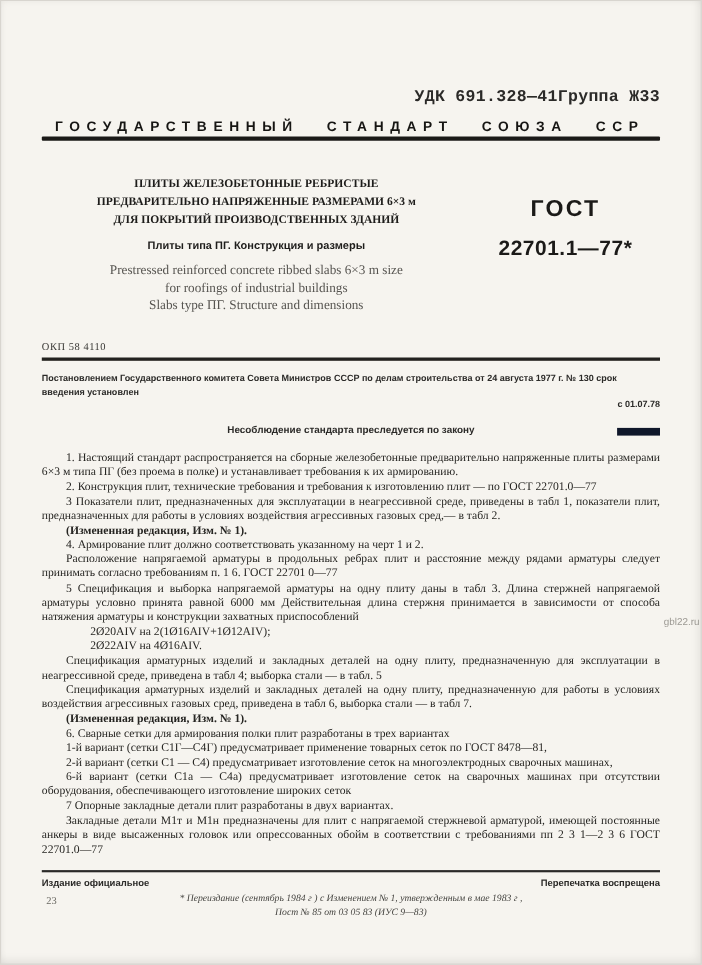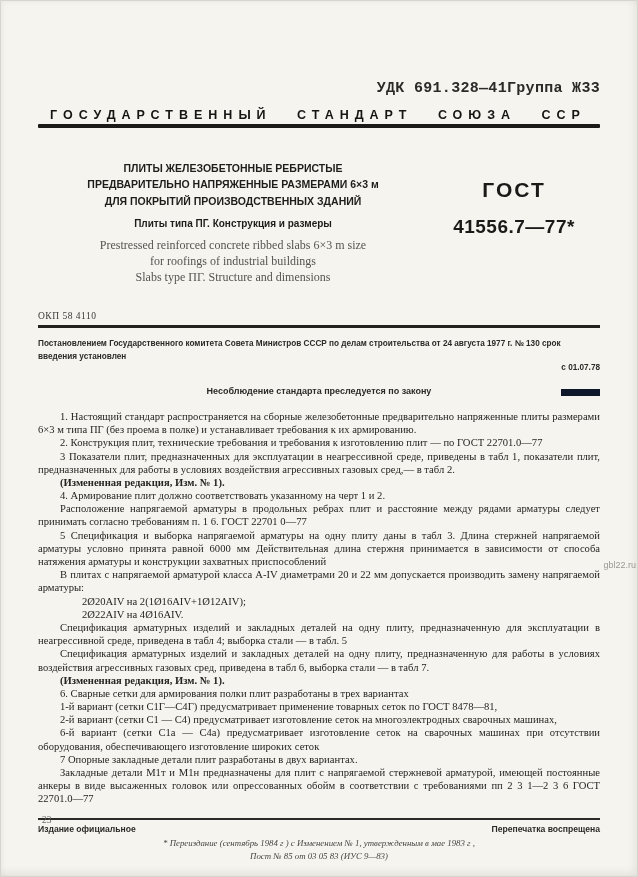--- a/index.html
+++ b/index.html
@@ -18,21 +18,21 @@
     font-family:Liberation Mono, monospace;font-weight:bold;font-size:15px;letter-spacing:0.3px;}
 
   
   .band{margin-top:11px;font-family:"Liberation Sans", sans-serif;font-weight:bold;
     font-size:12.5px;letter-spacing:6px;word-spacing:16px;white-space:nowrap;color:#161513;padding-left:12px;}
   .band-rule{height:4px;background:#1b1a18;margin-top:2px;border-radius:1px;}
 
   
   .title-block{display:flex;margin-top:32px;}
   .title-left{width:390px;text-align:center;}
-  .title-left .ru{font-family:Liberation Sans, sans-serif;font-weight:bold;font-size:10.5px;line-height:1.55;color:#1e1d1b;}
+  .title-left .ru{font-family:Liberation Serif, serif;font-weight:bold;font-size:10.5px;line-height:1.55;color:#1e1d1b;}
   .subtitle-ru{font-family:"Liberation Sans", sans-serif;font-weight:bold;font-size:10px;margin-top:9px;color:#1e1d1b;}
   .en{font-size:12px;line-height:1.35;margin-top:8px;color:#565450;}
   .title-right{flex:1;text-align:center;padding-top:18px;}
   .gost-label{font-family:"Liberation Sans", sans-serif;font-weight:bold;font-size:21px;letter-spacing:2px;color:#1b1a18;}
   .gost-number{font-family:"Liberation Sans", sans-serif;font-weight:bold;font-size:19px;margin-top:14px;letter-spacing:0.5px;color:#1b1a18;}
 
   .okp{margin-top:26px;font-size:9.5px;letter-spacing:0.5px;color:#3a3936;}
   .okp-rule{height:3px;background:#23221f;margin-top:4px;}
 
   
@@ -79,40 +79,39 @@
       <div class="ru">ДЛЯ ПОКРЫТИЙ ПРОИЗВОДСТВЕННЫХ ЗДАНИЙ</div>
       <div class="subtitle-ru">Плиты типа ПГ. Конструкция и размеры</div>
       <div class="en">
         <div>Prestressed reinforced concrete ribbed slabs 6×3 m size</div>
         <div>for roofings of industrial buildings</div>
         <div>Slabs type ПГ. Structure and dimensions</div>
       </div>
     </div>
     <div class="title-right">
       <div class="gost-label">ГОСТ</div>
-      <div class="gost-number">41556.7—77*</div>
+      <div class="gost-number">22701.1—77*</div>
     </div>
   </div>
 
   <div class="okp">ОКП 58 4110</div>
   <div class="okp-rule"></div>
 
   <div class="decree">Постановлением Государственного комитета Совета Министров СССР по делам  строительства от 24 августа 1977 г. № 130 срок введения установлен</div>
   <div class="decree-date"><span>с 01.07.78</span></div>
   <div class="law-notice">Несоблюдение стандарта преследуется по закону</div>
 
   <div class="body-text">
       <p class="para">1. Настоящий стандарт распространяется на сборные железобетонные предварительно напряженные плиты размерами 6×3 м типа ПГ (без проема в полке) и устанавливает требования к их армированию.</p>
       <p class="para">2. Конструкция плит, технические требования и требования к изготовлению плит — по ГОСТ 22701.0—77</p>
       <p class="para">3 Показатели плит, предназначенных для эксплуатации в неагрессивной среде, приведены в табл 1, показатели плит, предназначенных для работы в условиях воздействия агрессивных газовых сред,— в табл 2.</p>
       <p class="para bold">(Измененная редакция, Изм. № 1).</p>
       <p class="para">4. Армирование плит должно соответствовать указанному на черт 1 и 2.</p>
       <p class="para">Расположение напрягаемой арматуры в продольных ребрах плит и расстояние между рядами арматуры следует принимать согласно требованиям п. 1 6. ГОСТ 22701 0—77</p>
       <p class="para">5 Спецификация и выборка напрягаемой арматуры на одну плиту даны в табл 3. Длина стержней напрягаемой арматуры условно принята равной 6000 мм Действительная длина стержня принимается в зависимости от способа натяжения арматуры и конструкции захватных приспособлений</p>
-      <p class="para">В плитах с напрягаемой арматурой класса A-IV диаметрами 20 и 22 мм допускается производить замену напрягаемой арматуры:</p>
       <p class="para formula">2Ø20AIV на 2(1Ø16AIV+1Ø12AIV);</p>
       <p class="para formula">2Ø22AIV на 4Ø16AIV.</p>
       <p class="para">Спецификация арматурных изделий и закладных деталей на одну плиту, предназначенную для эксплуатации в неагрессивной среде, приведена в табл 4; выборка стали — в табл. 5</p>
       <p class="para">Спецификация арматурных изделий и закладных деталей на одну плиту, предназначенную для работы в условиях воздействия агрессивных газовых сред, приведена в табл 6, выборка стали — в табл 7.</p>
       <p class="para bold">(Измененная редакция, Изм. № 1).</p>
       <p class="para">6. Сварные сетки для армирования полки плит разработаны в трех вариантах</p>
       <p class="para">1-й вариант (сетки С1Г—С4Г) предусматривает применение товарных сеток по ГОСТ 8478—81,</p>
       <p class="para">2-й вариант (сетки С1 — С4) предусматривает изготовление сеток на многоэлектродных сварочных машинах,</p>
       <p class="para">6-й вариант (сетки С1а — С4а) предусматривает изготовление сеток на сварочных машинах при отсутствии оборудования, обеспечивающего изготовление широких сеток</p>
       <p class="para">7 Опорные закладные детали плит разработаны в двух вариантах.</p>

